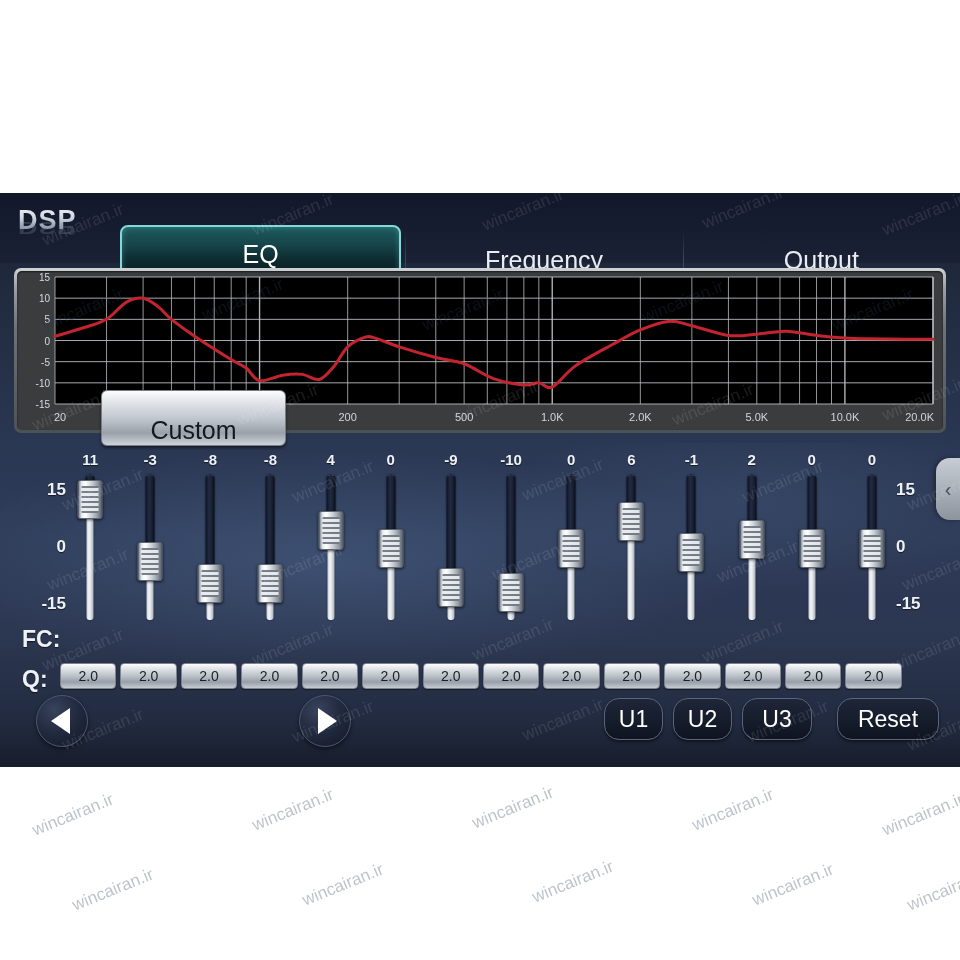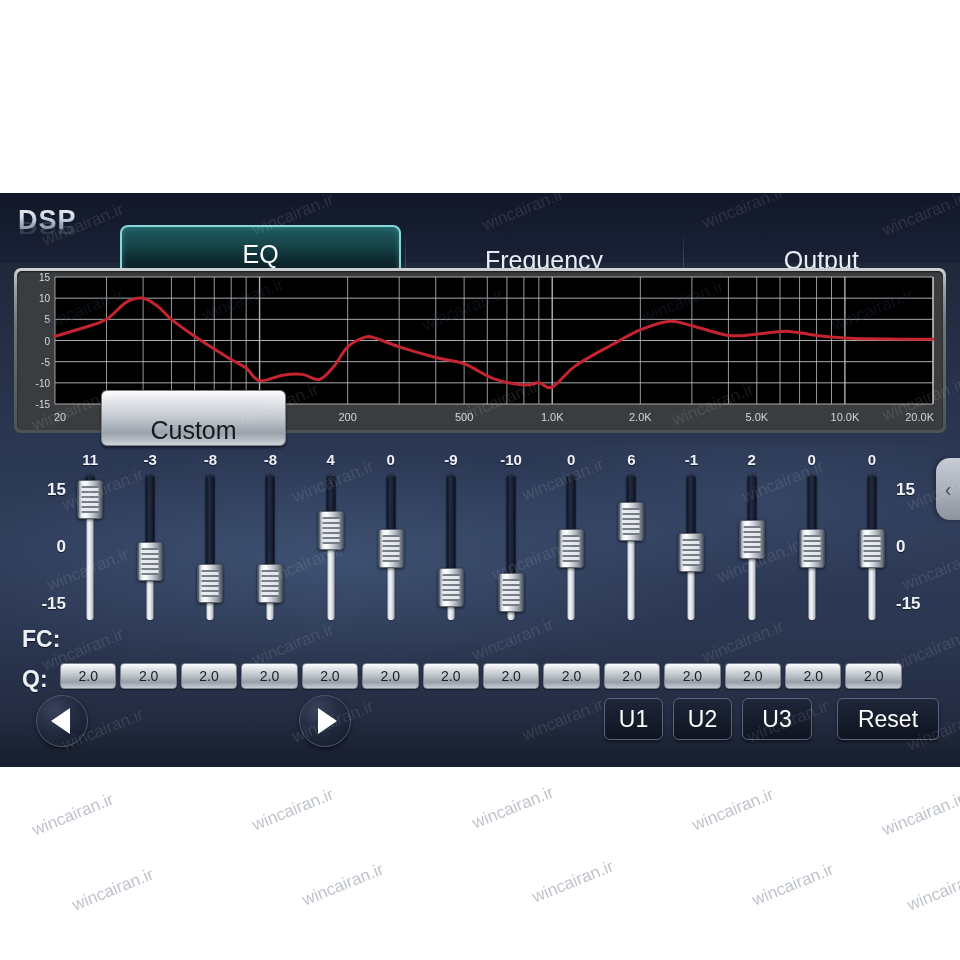--- a/index.html
+++ b/index.html
@@ -159,21 +159,21 @@
   .tri-l{ width:0;height:0;border-top:13px solid transparent;border-bottom:13px solid transparent;border-right:19px solid #ffffff; margin-right:4px;}
   .tri-r{ width:0;height:0;border-top:13px solid transparent;border-bottom:13px solid transparent;border-left:19px solid #ffffff; margin-left:4px;}
   .preset{
     position:absolute; left:101px; top:197px; width:185px; height:56px; border-radius:6px;
     background:linear-gradient(180deg,#fdfdfd 0%,#e6e9ed 16%,#c2c8cf 50%,#9aa1aa 78%,#cdd3d9 100%);
     border:1px solid #777e87; box-shadow:0 2px 3px rgba(0,0,0,.5);
     display:flex; align-items:flex-end; justify-content:center;
     color:#15191f; font-size:25px; cursor:pointer;
   }
   .ubtn{
-    position:absolute; height:42px; border-radius:6px;
+    position:absolute; height:42px; border-radius:15px;
     background:linear-gradient(180deg,#1e2639 0%,#161d2c 50%,#0e1420 100%);
     border:1px solid #5a657e; box-shadow:0 2px 3px rgba(0,0,0,.5);
     display:flex; align-items:center; justify-content:center;
     color:#ffffff; font-size:23px; cursor:pointer;
   }
   
   .handle{
     position:absolute; right:0; top:265px; width:24px; height:62px;
     border-radius:14px 0 0 14px;
     background:linear-gradient(180deg,#c8cdd4 0%,#aab1ba 50%,#8d949d 100%);

